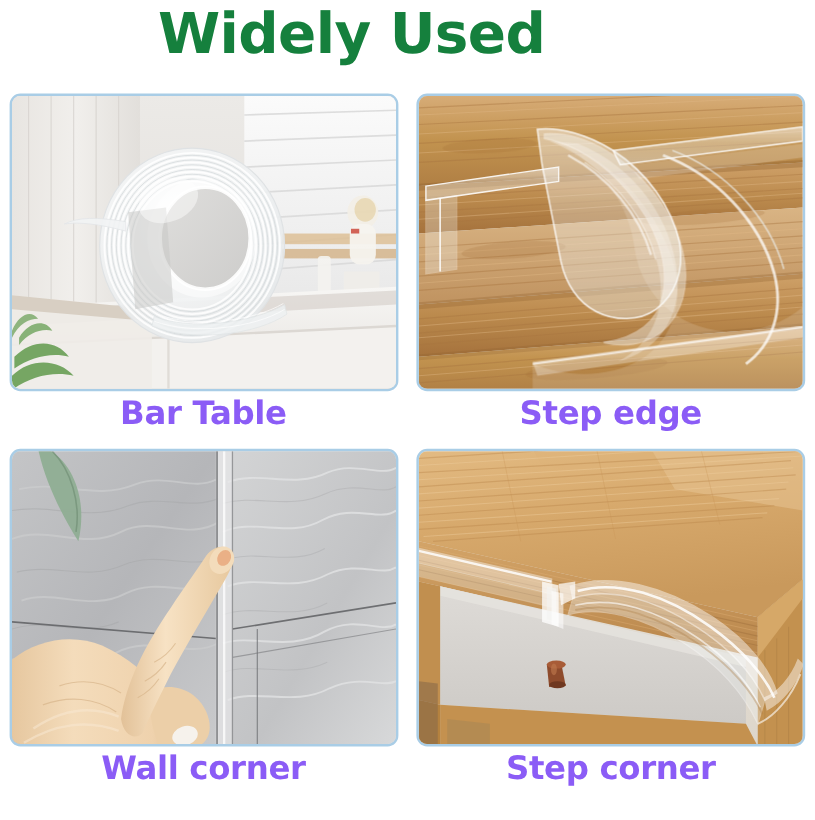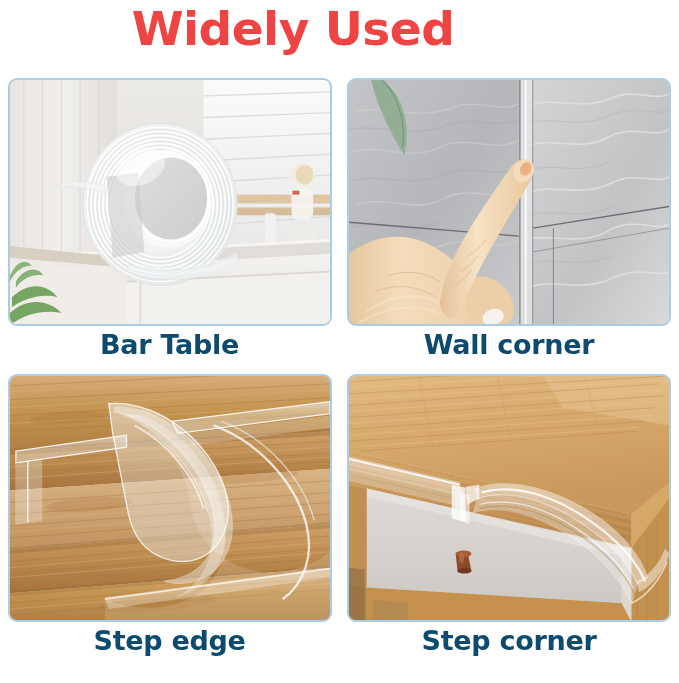--- a/index.html
+++ b/index.html
@@ -24,21 +24,21 @@
     top: 0px;
     left: 0;
     width: 586px;
     height: 62px;
     line-height: 58px;
     text-align: center;
     font-family: "DejaVu Sans", sans-serif;
     font-weight: bold;
     font-size: 47px;
     letter-spacing: -0.5px;
-    color: #ef4444;
+    color: #15803d;
     white-space: nowrap;
   }
   .grid {
     position: absolute;
     top: 64px;
     left: 0;
     width: 679px;
     height: 619px;
     display: grid;
     grid-template-columns: 339px 340px;
@@ -59,21 +59,21 @@
     box-sizing: border-box;
     overflow: hidden;
     background: #dfe3e6;
     margin-top: 14px;
   }
   .cell.left .photo { margin-left: 0px; }
   .caption {
     font-family: "DejaVu Sans", sans-serif;
     font-weight: bold;
     font-size: 27px;
-    color: #0c4a6e;
+    color: #8b5cf6;
     margin-top: 3px;
     letter-spacing: -0.3px;
     white-space: nowrap;
   }
   svg.scene { display:block; width:100%; height:100%; }
 </style>
 </head>
 <body>
 
 <div class="page">
@@ -204,124 +204,20 @@
               <path d="M122 186 C154 198 204 192 229 177" fill="none"></path>
             </g>
 
             <ellipse cx="132" cy="90" rx="26" ry="18" fill="#ffffff" opacity="0.45" transform="rotate(-22 132 90)"></ellipse>
           </g>
         </svg>
       </div>
       <div class="caption">Bar Table</div>
     </div>
 
-    <div class="cell right">
-      <div class="photo">
-        <svg class="scene" viewBox="0 0 324 251" preserveAspectRatio="xMidYMid slice">
-          <defs>
-            <linearGradient id="p2tileL" x1="0" y1="0" x2="1" y2="1">
-              <stop offset="0" stop-color="#c4c5c7"></stop>
-                <stop offset="0.5" stop-color="#b5b6b9"></stop>
-                <stop offset="1" stop-color="#c9cacc"></stop>
-            </linearGradient>
-            <linearGradient id="p2tileR" x1="0" y1="0" x2="1" y2="1">
-              <stop offset="0" stop-color="#d4d5d6"></stop>
-                <stop offset="0.6" stop-color="#c2c3c5"></stop>
-                <stop offset="1" stop-color="#d8d9da"></stop>
-            </linearGradient>
-            <linearGradient id="p2skin" x1="0" y1="0" x2="1" y2="0">
-              <stop offset="0" stop-color="#e6c79f"></stop>
-                <stop offset="0.35" stop-color="#f4dcbb"></stop>
-                <stop offset="0.8" stop-color="#efd2ad"></stop>
-                <stop offset="1" stop-color="#dcbc94"></stop>
-            </linearGradient>
-            <linearGradient id="p2finger" x1="0" y1="0" x2="1" y2="0">
-              <stop offset="0" stop-color="#e2c198"></stop>
-                <stop offset="0.4" stop-color="#f7e2c4"></stop>
-                <stop offset="1" stop-color="#e7c89e"></stop>
-            </linearGradient>
-          </defs>
-
-          <rect x="0" y="0" width="174" height="251" fill="url(#p2tileL)"></rect>
-
-          <rect x="174" y="0" width="150" height="251" fill="url(#p2tileR)"></rect>
-
-          <g stroke="#cbcccd" stroke-width="1.6" fill="none" opacity="0.75">
-            <path d="M6 34 C40 26 70 44 104 30 C130 20 152 36 172 26"></path>
-            <path d="M0 76 C30 64 60 86 92 70 C120 56 148 78 174 62"></path>
-            <path d="M8 128 C36 118 66 138 96 122 C124 108 150 126 174 114"></path>
-            <path d="M0 178 C28 168 56 190 88 172 C118 156 148 178 174 164"></path>
-            <path d="M10 218 C38 208 64 226 94 212"></path>
-          </g>
-          <g stroke="#a8a9ab" stroke-width="1" fill="none" opacity="0.55">
-            <path d="M0 52 C34 46 64 62 98 48 C124 38 150 52 174 42"></path>
-            <path d="M4 104 C36 96 62 112 94 98 C122 86 150 102 174 92"></path>
-            <path d="M0 152 C30 142 58 160 90 146"></path>
-            <path d="M6 198 C34 190 62 206 92 192"></path>
-          </g>
-
-          <g stroke="#e2e3e4" stroke-width="1.6" fill="none" opacity="0.8">
-            <path d="M182 28 C208 18 238 34 266 20 C290 10 310 24 324 16"></path>
-            <path d="M178 70 C204 58 234 76 262 60 C288 46 310 62 324 52"></path>
-            <path d="M182 116 C208 106 236 122 266 106 C292 94 312 108 324 100"></path>
-            <path d="M178 164 C204 156 234 172 264 154 C290 140 312 156 324 148"></path>
-            <path d="M182 212 C208 202 238 218 268 202 C294 190 314 202 324 196"></path>
-          </g>
-          <g stroke="#b0b1b3" stroke-width="0.9" fill="none" opacity="0.55">
-            <path d="M178 46 C206 38 234 52 264 38 C290 26 312 40 324 32"></path>
-            <path d="M180 94 C206 84 236 100 264 84"></path>
-            <path d="M178 140 C206 130 236 146 266 130"></path>
-            <path d="M180 188 C206 180 236 194 266 180"></path>
-          </g>
-
-          <line x1="0" y1="146" x2="172" y2="160" stroke="#5f6063" stroke-width="1.4" opacity="0.85"></line>
-          <line x1="186" y1="152" x2="324" y2="130" stroke="#5f6063" stroke-width="1.4" opacity="0.85"></line>
-          <line x1="186" y1="176" x2="324" y2="152" stroke="#7a7b7e" stroke-width="1" opacity="0.6"></line>
-          <line x1="207" y1="152" x2="207" y2="251" stroke="#6f7073" stroke-width="1.1" opacity="0.7"></line>
-
-          <rect x="172" y="0" width="14" height="251" fill="#e9eaeb" opacity="0.65"></rect>
-          <line x1="173" y1="0" x2="173" y2="251" stroke="#7d7e80" stroke-width="1.3"></line>
-          <line x1="186" y1="0" x2="186" y2="251" stroke="#8a8b8d" stroke-width="1.1" opacity="0.85"></line>
-          <line x1="179" y1="0" x2="179" y2="251" stroke="#ffffff" stroke-width="2" opacity="0.75"></line>
-
-          <g opacity="0.95">
-            <path d="M30 0 C52 12 64 44 56 78 C42 56 28 28 22 0 Z" fill="#90ae94"></path>
-            <path d="M34 2 C50 18 58 46 54 70" stroke="#6e8d72" stroke-width="1.3" fill="none" opacity="0.7"></path>
-          </g>
-
-          <g>
-
-            <path d="M0 178 C22 160 52 156 76 166 C98 176 114 190 128 208 C140 224 146 238 148 251 L0 251 Z" fill="url(#p2skin)"></path>
-
-            <path d="M118 204 C136 196 156 204 164 222 C170 236 166 248 156 251 L124 251 C118 236 114 216 118 204 Z" fill="#eccfa8"></path>
-            <ellipse cx="146" cy="242" rx="11" ry="8" fill="#f6f2ec" transform="rotate(-18 146 242)"></ellipse>
-
-            <path d="M92 228 C96 198 112 166 134 134 C146 116 156 102 164 90 C170 82 180 80 184 86 C188 92 186 100 180 110 C166 134 148 164 134 190 C124 210 116 226 110 240 C104 246 94 242 92 228 Z" fill="url(#p2finger)"></path>
-
-            <ellipse cx="177" cy="94" rx="10" ry="12" fill="#f3dcbb" transform="rotate(28 177 94)"></ellipse>
-            <ellipse cx="179" cy="92" rx="5.5" ry="7" fill="#e8a87c" opacity="0.85" transform="rotate(28 179 92)"></ellipse>
-
-            <g stroke="#d8b68c" stroke-width="1" fill="none" opacity="0.7">
-              <path d="M106 210 C114 206 120 200 124 194"></path>
-              <path d="M112 196 C120 192 126 186 130 180"></path>
-              <path d="M120 180 C128 176 134 170 138 164"></path>
-              <path d="M40 200 C58 194 76 196 92 206"></path>
-              <path d="M26 216 C48 208 70 210 88 222"></path>
-            </g>
-
-            <g stroke="#f8e8d2" stroke-width="2" fill="none" opacity="0.55">
-              <path d="M18 236 C42 220 66 216 90 226"></path>
-              <path d="M10 248 C36 232 64 228 90 238"></path>
-            </g>
-          </g>
-        </svg>
-      </div>
-      <div class="caption">Wall corner</div>
-    </div>
-
     <div class="cell left">
       <div class="photo">
         <svg class="scene" viewBox="0 0 324 251" preserveAspectRatio="xMidYMid slice">
           <defs>
             <linearGradient id="p3w1" x1="0" y1="0" x2="0" y2="1">
               <stop offset="0" stop-color="#d8ad79"></stop>
                 <stop offset="0.5" stop-color="#c2934f"></stop>
                 <stop offset="1" stop-color="#b07f44"></stop>
             </linearGradient>
             <linearGradient id="p3w2" x1="0" y1="0" x2="0" y2="1">
@@ -414,20 +310,124 @@
           <path d="M140 58 C170 78 192 108 200 140" stroke="#ffffff" stroke-width="1.2" fill="none" opacity="0.45"></path>
         </svg>
       </div>
       <div class="caption">Step edge</div>
     </div>
 
     <div class="cell right">
       <div class="photo">
         <svg class="scene" viewBox="0 0 324 251" preserveAspectRatio="xMidYMid slice">
           <defs>
+            <linearGradient id="p2tileL" x1="0" y1="0" x2="1" y2="1">
+              <stop offset="0" stop-color="#c4c5c7"></stop>
+                <stop offset="0.5" stop-color="#b5b6b9"></stop>
+                <stop offset="1" stop-color="#c9cacc"></stop>
+            </linearGradient>
+            <linearGradient id="p2tileR" x1="0" y1="0" x2="1" y2="1">
+              <stop offset="0" stop-color="#d4d5d6"></stop>
+                <stop offset="0.6" stop-color="#c2c3c5"></stop>
+                <stop offset="1" stop-color="#d8d9da"></stop>
+            </linearGradient>
+            <linearGradient id="p2skin" x1="0" y1="0" x2="1" y2="0">
+              <stop offset="0" stop-color="#e6c79f"></stop>
+                <stop offset="0.35" stop-color="#f4dcbb"></stop>
+                <stop offset="0.8" stop-color="#efd2ad"></stop>
+                <stop offset="1" stop-color="#dcbc94"></stop>
+            </linearGradient>
+            <linearGradient id="p2finger" x1="0" y1="0" x2="1" y2="0">
+              <stop offset="0" stop-color="#e2c198"></stop>
+                <stop offset="0.4" stop-color="#f7e2c4"></stop>
+                <stop offset="1" stop-color="#e7c89e"></stop>
+            </linearGradient>
+          </defs>
+
+          <rect x="0" y="0" width="174" height="251" fill="url(#p2tileL)"></rect>
+
+          <rect x="174" y="0" width="150" height="251" fill="url(#p2tileR)"></rect>
+
+          <g stroke="#cbcccd" stroke-width="1.6" fill="none" opacity="0.75">
+            <path d="M6 34 C40 26 70 44 104 30 C130 20 152 36 172 26"></path>
+            <path d="M0 76 C30 64 60 86 92 70 C120 56 148 78 174 62"></path>
+            <path d="M8 128 C36 118 66 138 96 122 C124 108 150 126 174 114"></path>
+            <path d="M0 178 C28 168 56 190 88 172 C118 156 148 178 174 164"></path>
+            <path d="M10 218 C38 208 64 226 94 212"></path>
+          </g>
+          <g stroke="#a8a9ab" stroke-width="1" fill="none" opacity="0.55">
+            <path d="M0 52 C34 46 64 62 98 48 C124 38 150 52 174 42"></path>
+            <path d="M4 104 C36 96 62 112 94 98 C122 86 150 102 174 92"></path>
+            <path d="M0 152 C30 142 58 160 90 146"></path>
+            <path d="M6 198 C34 190 62 206 92 192"></path>
+          </g>
+
+          <g stroke="#e2e3e4" stroke-width="1.6" fill="none" opacity="0.8">
+            <path d="M182 28 C208 18 238 34 266 20 C290 10 310 24 324 16"></path>
+            <path d="M178 70 C204 58 234 76 262 60 C288 46 310 62 324 52"></path>
+            <path d="M182 116 C208 106 236 122 266 106 C292 94 312 108 324 100"></path>
+            <path d="M178 164 C204 156 234 172 264 154 C290 140 312 156 324 148"></path>
+            <path d="M182 212 C208 202 238 218 268 202 C294 190 314 202 324 196"></path>
+          </g>
+          <g stroke="#b0b1b3" stroke-width="0.9" fill="none" opacity="0.55">
+            <path d="M178 46 C206 38 234 52 264 38 C290 26 312 40 324 32"></path>
+            <path d="M180 94 C206 84 236 100 264 84"></path>
+            <path d="M178 140 C206 130 236 146 266 130"></path>
+            <path d="M180 188 C206 180 236 194 266 180"></path>
+          </g>
+
+          <line x1="0" y1="146" x2="172" y2="160" stroke="#5f6063" stroke-width="1.4" opacity="0.85"></line>
+          <line x1="186" y1="152" x2="324" y2="130" stroke="#5f6063" stroke-width="1.4" opacity="0.85"></line>
+          <line x1="186" y1="176" x2="324" y2="152" stroke="#7a7b7e" stroke-width="1" opacity="0.6"></line>
+          <line x1="207" y1="152" x2="207" y2="251" stroke="#6f7073" stroke-width="1.1" opacity="0.7"></line>
+
+          <rect x="172" y="0" width="14" height="251" fill="#e9eaeb" opacity="0.65"></rect>
+          <line x1="173" y1="0" x2="173" y2="251" stroke="#7d7e80" stroke-width="1.3"></line>
+          <line x1="186" y1="0" x2="186" y2="251" stroke="#8a8b8d" stroke-width="1.1" opacity="0.85"></line>
+          <line x1="179" y1="0" x2="179" y2="251" stroke="#ffffff" stroke-width="2" opacity="0.75"></line>
+
+          <g opacity="0.95">
+            <path d="M30 0 C52 12 64 44 56 78 C42 56 28 28 22 0 Z" fill="#90ae94"></path>
+            <path d="M34 2 C50 18 58 46 54 70" stroke="#6e8d72" stroke-width="1.3" fill="none" opacity="0.7"></path>
+          </g>
+
+          <g>
+
+            <path d="M0 178 C22 160 52 156 76 166 C98 176 114 190 128 208 C140 224 146 238 148 251 L0 251 Z" fill="url(#p2skin)"></path>
+
+            <path d="M118 204 C136 196 156 204 164 222 C170 236 166 248 156 251 L124 251 C118 236 114 216 118 204 Z" fill="#eccfa8"></path>
+            <ellipse cx="146" cy="242" rx="11" ry="8" fill="#f6f2ec" transform="rotate(-18 146 242)"></ellipse>
+
+            <path d="M92 228 C96 198 112 166 134 134 C146 116 156 102 164 90 C170 82 180 80 184 86 C188 92 186 100 180 110 C166 134 148 164 134 190 C124 210 116 226 110 240 C104 246 94 242 92 228 Z" fill="url(#p2finger)"></path>
+
+            <ellipse cx="177" cy="94" rx="10" ry="12" fill="#f3dcbb" transform="rotate(28 177 94)"></ellipse>
+            <ellipse cx="179" cy="92" rx="5.5" ry="7" fill="#e8a87c" opacity="0.85" transform="rotate(28 179 92)"></ellipse>
+
+            <g stroke="#d8b68c" stroke-width="1" fill="none" opacity="0.7">
+              <path d="M106 210 C114 206 120 200 124 194"></path>
+              <path d="M112 196 C120 192 126 186 130 180"></path>
+              <path d="M120 180 C128 176 134 170 138 164"></path>
+              <path d="M40 200 C58 194 76 196 92 206"></path>
+              <path d="M26 216 C48 208 70 210 88 222"></path>
+            </g>
+
+            <g stroke="#f8e8d2" stroke-width="2" fill="none" opacity="0.55">
+              <path d="M18 236 C42 220 66 216 90 226"></path>
+              <path d="M10 248 C36 232 64 228 90 238"></path>
+            </g>
+          </g>
+        </svg>
+      </div>
+      <div class="caption">Wall corner</div>
+    </div>
+
+    <div class="cell right">
+      <div class="photo">
+        <svg class="scene" viewBox="0 0 324 251" preserveAspectRatio="xMidYMid slice">
+          <defs>
             <linearGradient id="p4top" x1="0" y1="0" x2="0.3" y2="1">
               <stop offset="0" stop-color="#e3bb83"></stop>
                 <stop offset="0.45" stop-color="#d7a96c"></stop>
                 <stop offset="1" stop-color="#c9995c"></stop>
             </linearGradient>
             <linearGradient id="p4edge" x1="0" y1="0" x2="0" y2="1">
               <stop offset="0" stop-color="#d3a468"></stop>
                 <stop offset="1" stop-color="#b8854a"></stop>
             </linearGradient>
             <linearGradient id="p4drawer" x1="0" y1="0" x2="0" y2="1">

